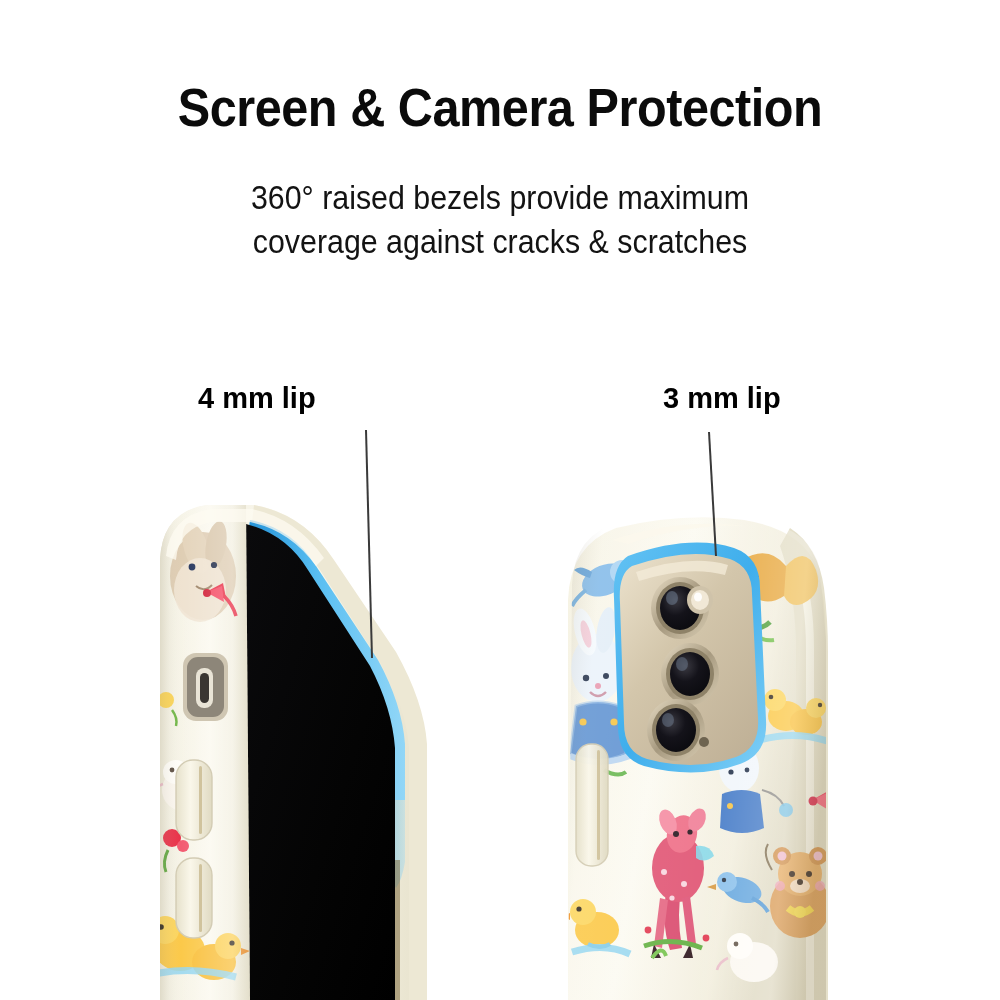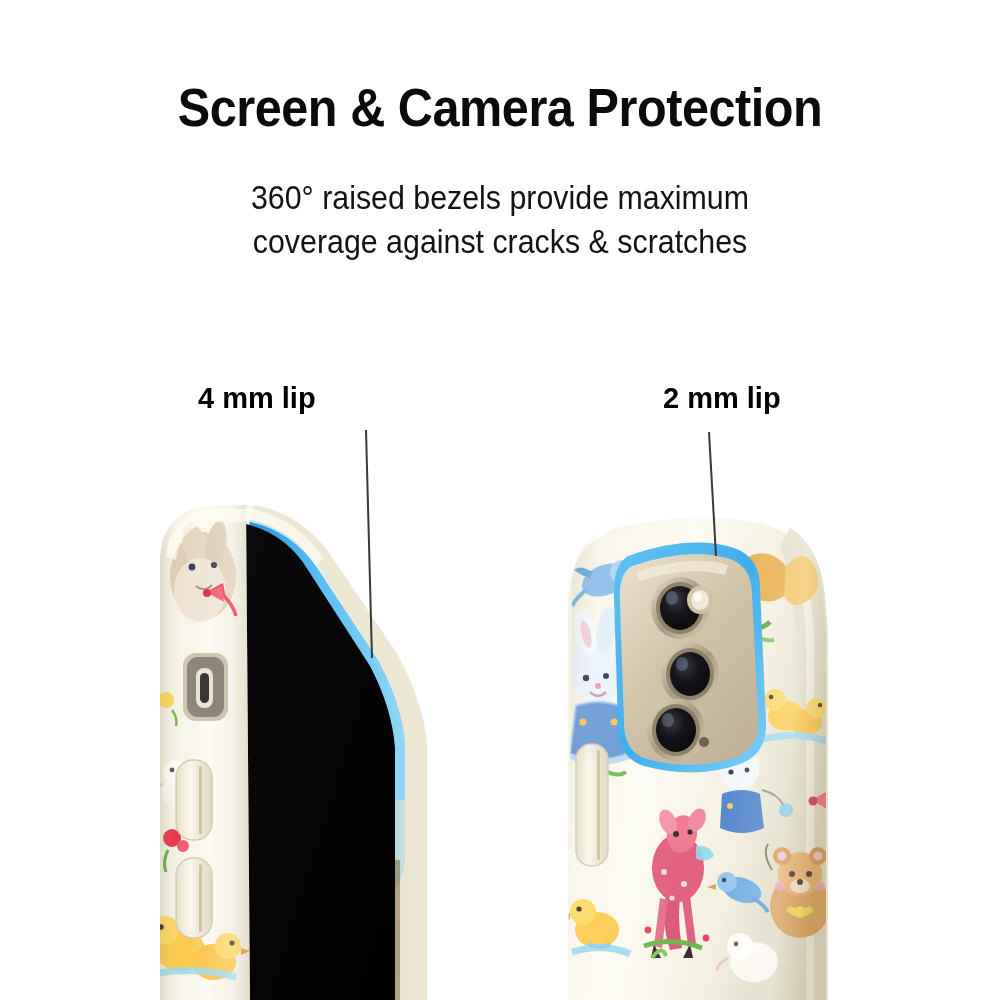--- a/index.html
+++ b/index.html
@@ -42,21 +42,21 @@
 </head>
 <body>
 
 <div id="stage">
 
   <div class="headline">Screen &amp; Camera Protection</div>
   <div class="subline l1">360° raised bezels provide maximum</div>
   <div class="subline l2">coverage against cracks &amp; scratches</div>
 
   <div class="callout left">4 mm lip</div>
-  <div class="callout right">2 mm lip</div>
+  <div class="callout right">3 mm lip</div>
 
   <svg class="art" width="1000" height="1000" viewBox="0 0 1000 1000">
     <defs>
 
       <linearGradient id="creamEdgeL" x1="0" y1="0" x2="1" y2="0">
         <stop offset="0" stop-color="#E3DEC8"></stop>
         <stop offset="0.18" stop-color="#F4F1E3"></stop>
         <stop offset="0.55" stop-color="#FBF9EF"></stop>
         <stop offset="1" stop-color="#E7E2CC"></stop>
       </linearGradient>

